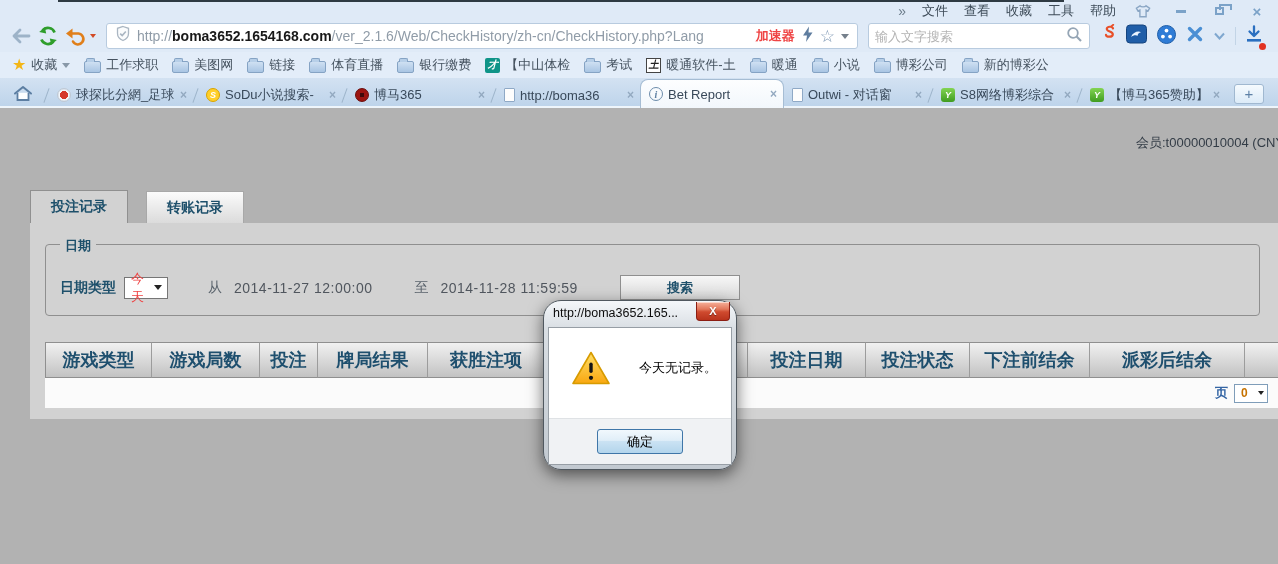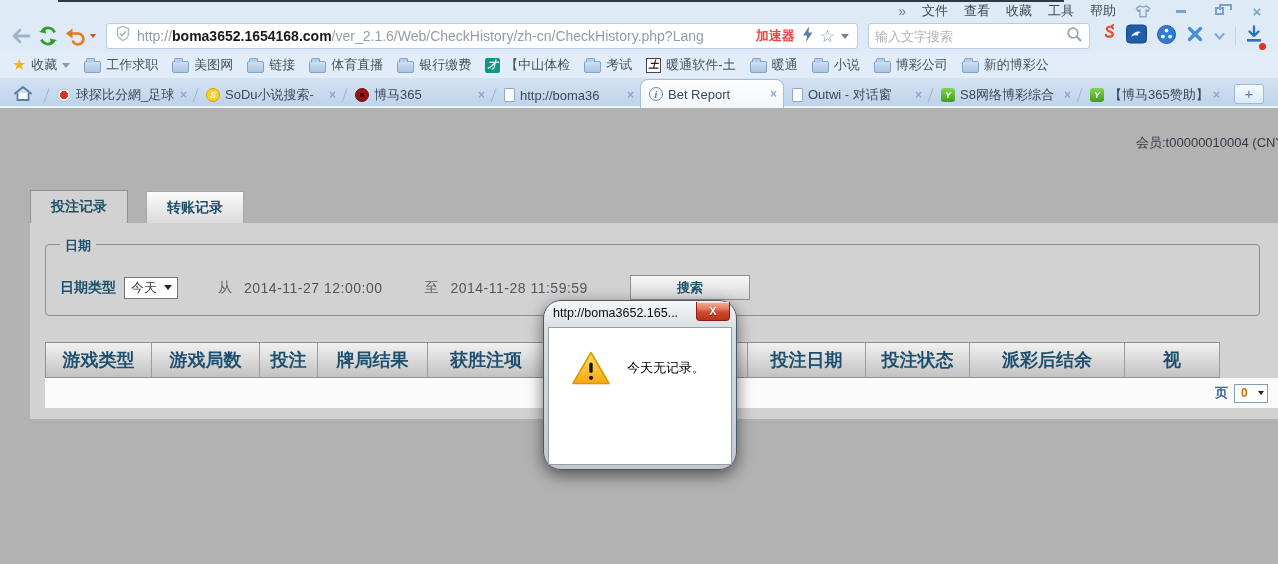--- a/index.html
+++ b/index.html
@@ -87,39 +87,39 @@
   .panel { position:absolute; left:30px; top:115px; width:1248px; height:196px; background:#d2d2d2; }
 
   .fieldset { position:absolute; left:15px; top:21px; width:1215px; height:72px; border:1px solid #8f8f8f; border-radius:4px; }
   .legend { position:absolute; top:-8px; left:14px; background:#d2d2d2; padding:0 5px; font-size:13px; font-weight:bold; color:#1e506b; }
   .filter-row { position:absolute; left:14px; top:30px; height:25px; display:flex; align-items:center; }
   .lbl-navy { font-size:14px; font-weight:bold; color:#1e506b; }
   .lbl-gray { font-size:14px; color:#5a636c; }
   .val-gray { font-size:14px; color:#50565e; letter-spacing:0.5px; }
   .select { background:#fff; border:1px solid #767676; height:22px; display:flex; align-items:center; justify-content:space-between; padding:0 5px 0 6px; }
   .select .sel-caret { width:0; height:0; border-left:4px solid transparent; border-right:4px solid transparent; border-top:5px solid #222; }
-  .sel-type { width:54px; margin-left:8px; font-size:13px; color:#404040; }
+  .sel-type { width:44px; margin-left:8px; font-size:13px; color:#ef4444; }
   .search-btn { margin-left:42px; width:120px; height:25px; background:linear-gradient(#f7f7f7,#d8d8d8); border:1px solid #8f8f8f; font-size:13px; font-weight:bold; color:#1e506b; display:flex; align-items:center; justify-content:center; }
 
   .thead { position:absolute; left:15px; top:119px; height:36px; display:flex; }
   .th { background:linear-gradient(#f1f1f1,#c2c2c2); border-top:1px solid #8f8f8f; border-bottom:1px solid #8f8f8f; border-right:1px solid #9c9c9c; display:flex; align-items:center; justify-content:center; font-size:18px; font-weight:bold; color:#1e4f6e; flex:none; }
   .th:first-child { border-left:1px solid #8f8f8f; }
   .trow { position:absolute; left:15px; top:155px; width:1295px; height:30px; background:#fbfbfb; }
   .pager { position:absolute; left:1185px; top:160px; height:20px; display:flex; align-items:center; gap:6px; }
   .pager-label { font-size:13px; font-weight:bold; color:#3465a4; }
   .sel-page { width:34px; height:19px; background:#fff; border:1px solid #7f9db9; display:flex; align-items:center; justify-content:space-between; padding:0 3px 0 6px; }
   .sel-page .pval { font-size:12px; font-weight:bold; color:#c67200; }
   .sel-page .sel-caret { width:0; height:0; border-left:3.5px solid transparent; border-right:3.5px solid transparent; border-top:4.5px solid #222; }
 
   
   .dialog { position:absolute; left:543px; top:300px; width:194px; height:170px; border:1px solid #50585f; border-radius:18px; background:linear-gradient(#f4f7fa,#d9dee3 28px,#c2c9d0); box-shadow:0 5px 16px rgba(0,0,0,.55); z-index:50; }
   .dtitle { position:absolute; left:9px; top:5px; width:135px; font-size:12.5px; color:#0c0c0c; white-space:nowrap; overflow:hidden; }
   .dclose { position:absolute; right:6px; top:1px; width:34px; height:19px; border:1px solid #8c1d12; border-top:none; border-radius:0 0 4px 4px; background:linear-gradient(#f6b09a,#e2775b 40%,#cf4a2f 55%,#b8331c); color:#fff; font-size:11px; font-weight:bold; display:flex; align-items:center; justify-content:center; text-shadow:0 1px 1px rgba(0,0,0,.45); box-shadow:inset 0 1px 0 rgba(255,255,255,.5); }
   .dbody { position:absolute; left:4px; right:4px; top:26px; bottom:4px; background:#fff; border:1px solid #979ea5; }
-  .dmsg { position:absolute; left:22px; top:22px; display:flex; align-items:center; gap:16px; }
+  .dmsg { position:absolute; left:22px; top:22px; display:flex; align-items:center; gap:28px; }
   .dmsg-text { font-size:13px; color:#000; }
   .dfooter { position:absolute; left:0; right:0; bottom:0; height:46px; background:#f0f2f4; border-top:1px solid #dfe2e5; }
   .ok-btn { position:absolute; left:50%; transform:translateX(-50%); top:10px; width:86px; height:25px; border:1px solid #3f76a8; border-radius:3px; background:linear-gradient(#f1f8fd,#e0eef8 45%,#cae2f3 50%,#b3d5ec); font-size:13px; color:#000; display:flex; align-items:center; justify-content:center; }
 </style>
 </head>
 <body>
 
 <div class="screen">
 
   <div class="chrome">
@@ -386,20 +386,21 @@
 
       <div class="thead">
         <div class="th" style="width:107px;">游戏类型</div>
         <div class="th" style="width:108px;">游戏局数</div>
         <div class="th" style="width:58px;">投注</div>
         <div class="th" style="width:110px;">牌局结果</div>
         <div class="th" style="width:117px;">获胜注项</div>
         <div class="th" style="width:203px;"></div>
         <div class="th" style="width:118px;">投注日期</div>
         <div class="th" style="width:104px;">投注状态</div>
+        <div class="th" style="width:120px;">下注前结余</div>
         <div class="th" style="width:155px;">派彩后结余</div>
         <div class="th" style="width:95px;">视</div>
       </div>
 
       <div class="trow"></div>
 
       <div class="pager">
         <span class="pager-label">页</span>
         <span class="sel-page">
           <span class="pval">0</span>
@@ -420,16 +421,19 @@
               <stop offset="0" stop-color="#ffe06a"></stop>
                 <stop offset="1" stop-color="#f9a710"></stop>
             </linearGradient>
           </defs>
           <path d="M20 2.5 L38 33.5 H2 Z" fill="url(#wg)" stroke="#d79b00" stroke-width="1.6" stroke-linejoin="round"></path>
           <rect x="18.3" y="12.5" width="3.4" height="10.5" rx="1.7" fill="#141414"></rect>
           <circle cx="20" cy="27.8" r="2.1" fill="#141414"></circle>
         </svg>
         <span class="dmsg-text">今天无记录。</span>
       </div>
+      <div class="dfooter">
+        <div class="ok-btn">确定</div>
+      </div>
     </div>
   </div>
 
 </div>
 
 </body></html>

